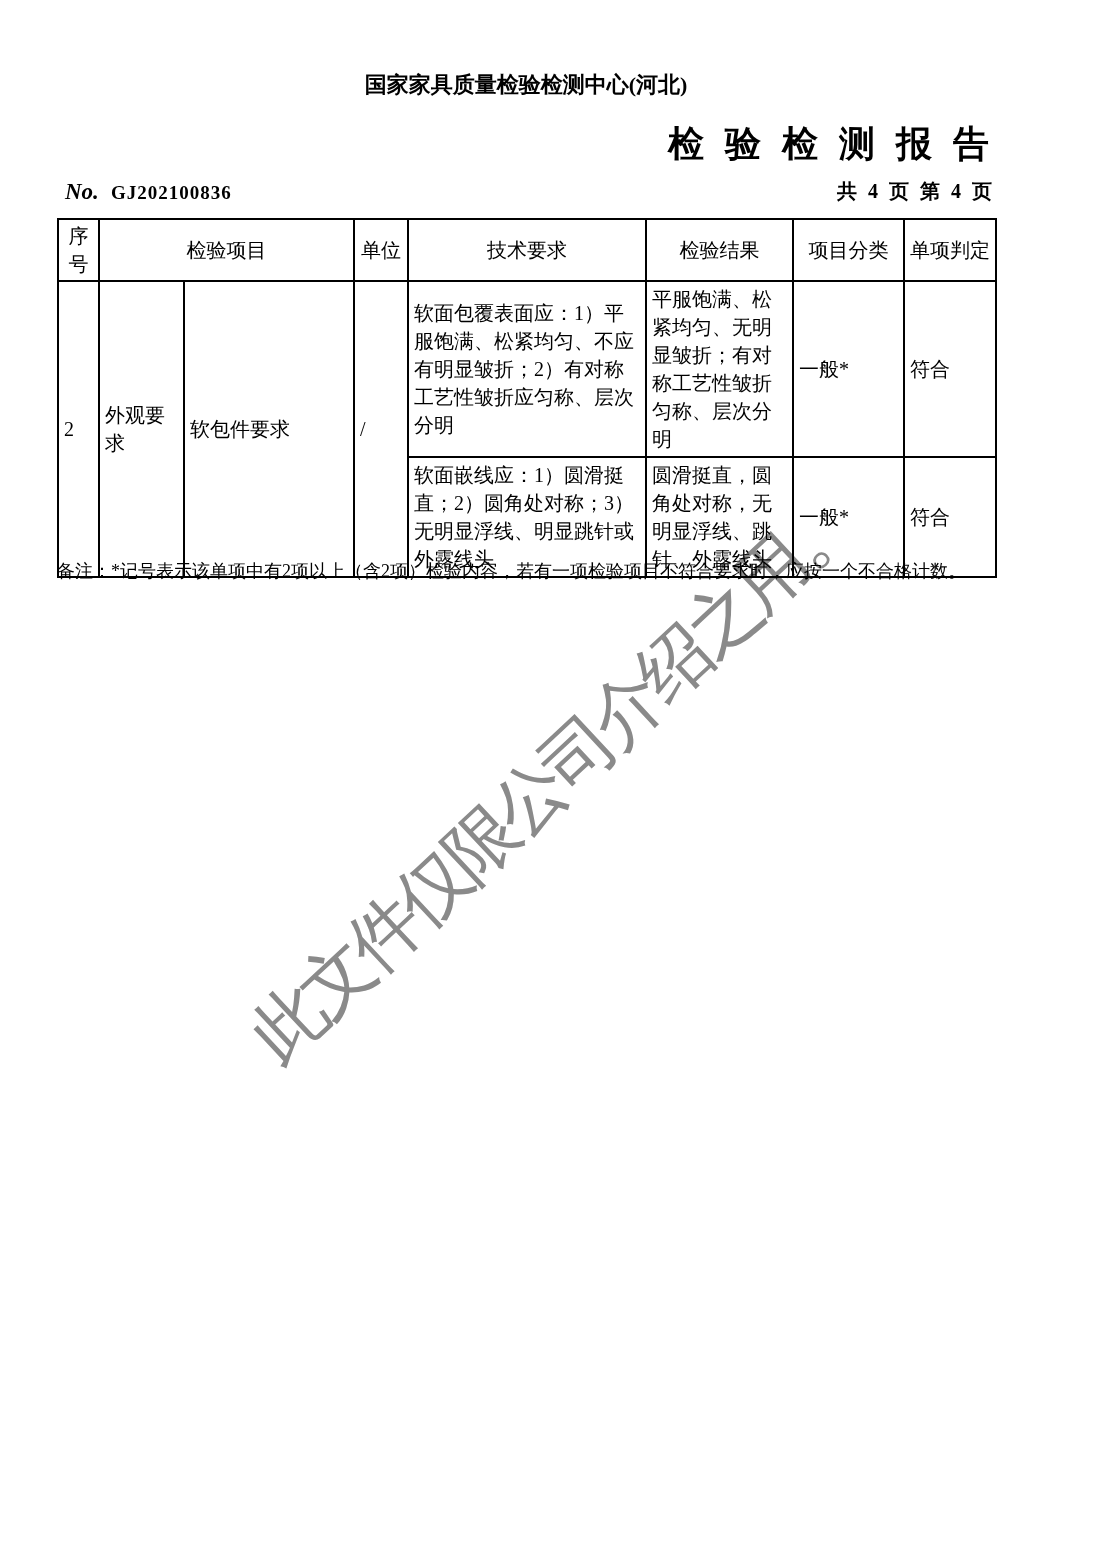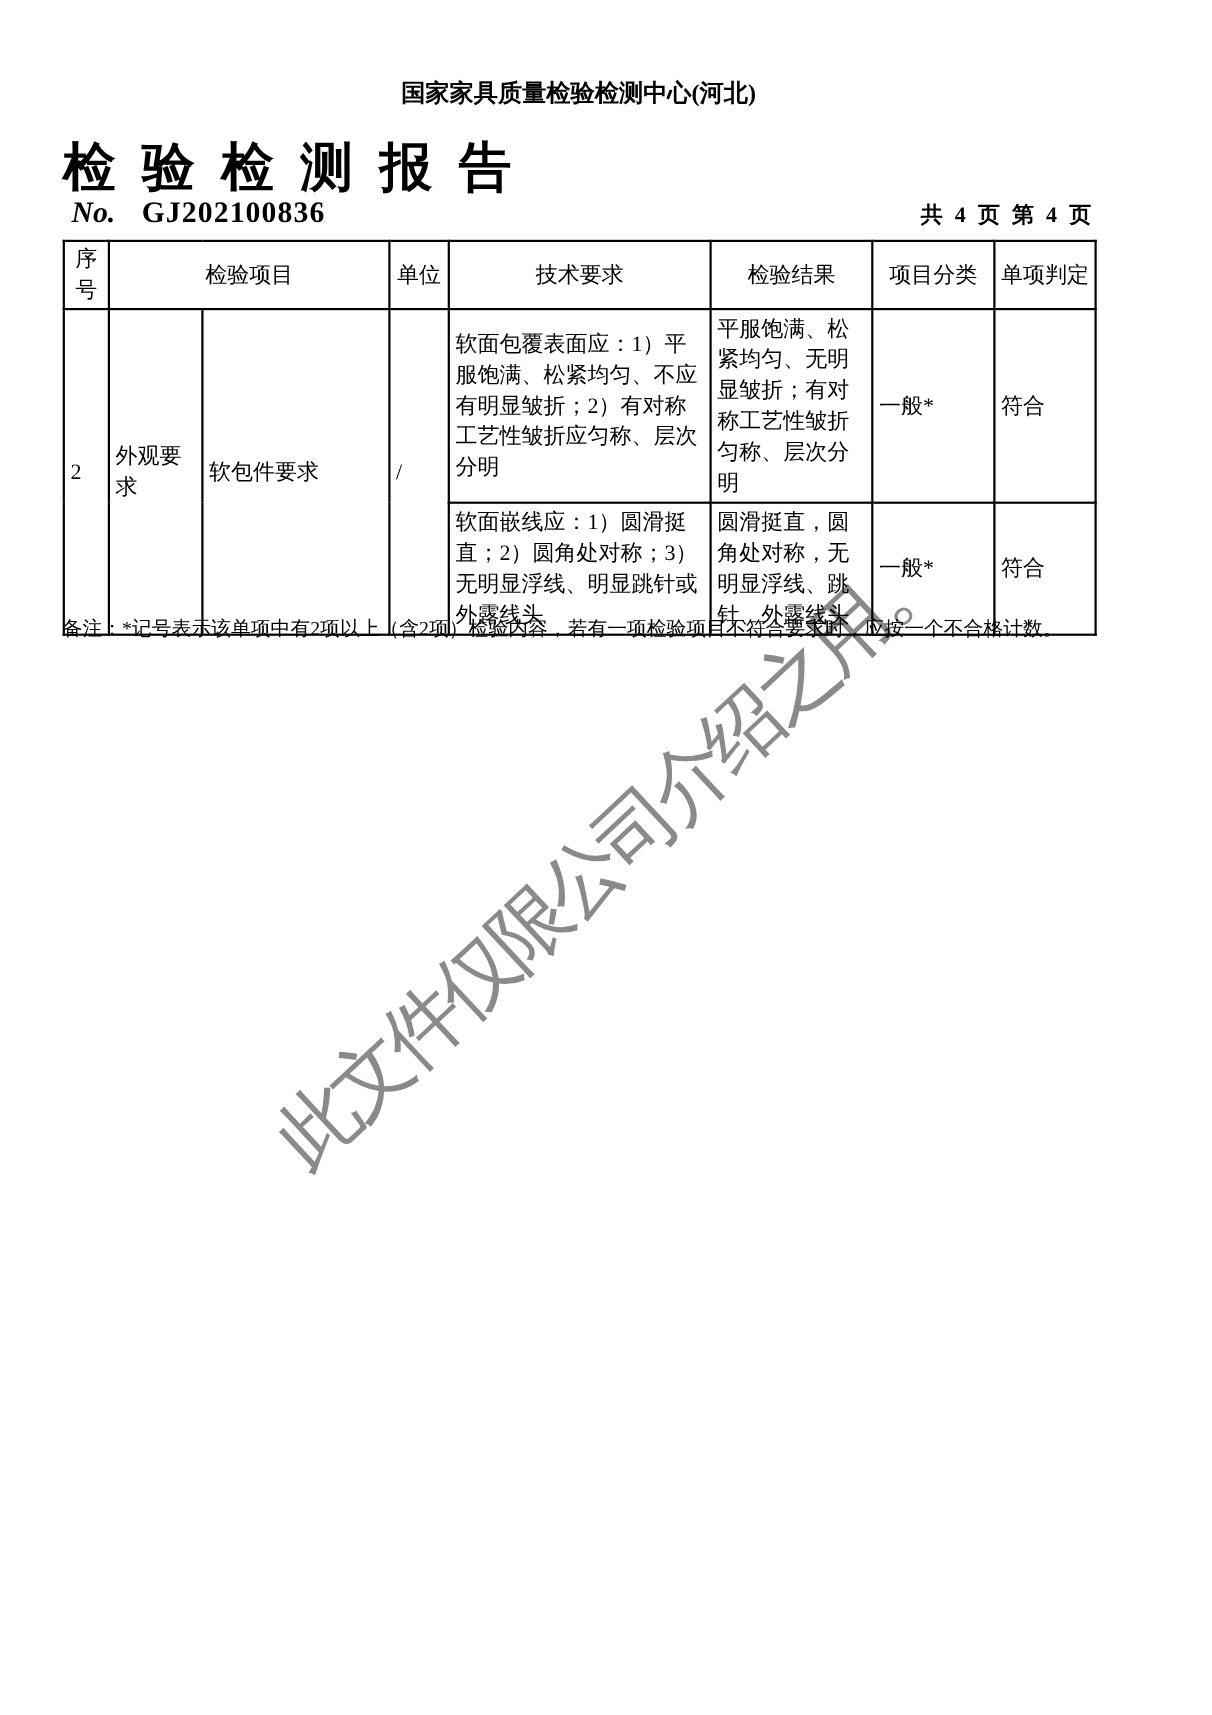--- a/index.html
+++ b/index.html
@@ -46,46 +46,46 @@
     text-align: center;
     font-size: 22px;
     font-weight: bold;
   }
 
   .report-title {
     position: absolute;
     top: 120px;
     left: 0;
     width: 100%;
-    text-align: left;
-    font-size: 48px;
+    text-align: right;
+    font-size: 36px;
     font-weight: bold;
     letter-spacing: 6px;
     white-space: nowrap;
   }
 
   .no-row {
     position: absolute;
     top: 178px;
     left: 0;
     width: 100%;
     display: flex;
     justify-content: space-between;
     align-items: flex-end;
   }
   .report-no-label {
     font-style: italic;
     font-weight: bold;
-    font-size: 27px;
+    font-size: 23px;
     margin-left: 8px;
-    margin-right: 24px;
+    margin-right: 12px;
   }
   .report-no-value {
     font-weight: bold;
-    font-size: 27px;
+    font-size: 19px;
     letter-spacing: 1px;
   }
   .page-info {
     font-weight: bold;
     font-size: 20px;
     letter-spacing: 3px;
     margin-right: 0;
   }
 
   table.report-table {

